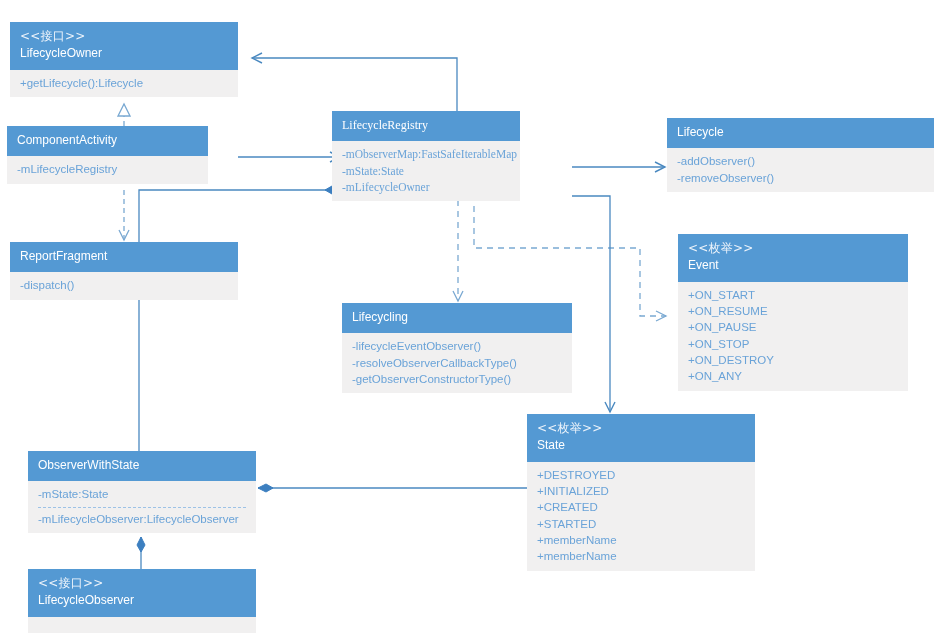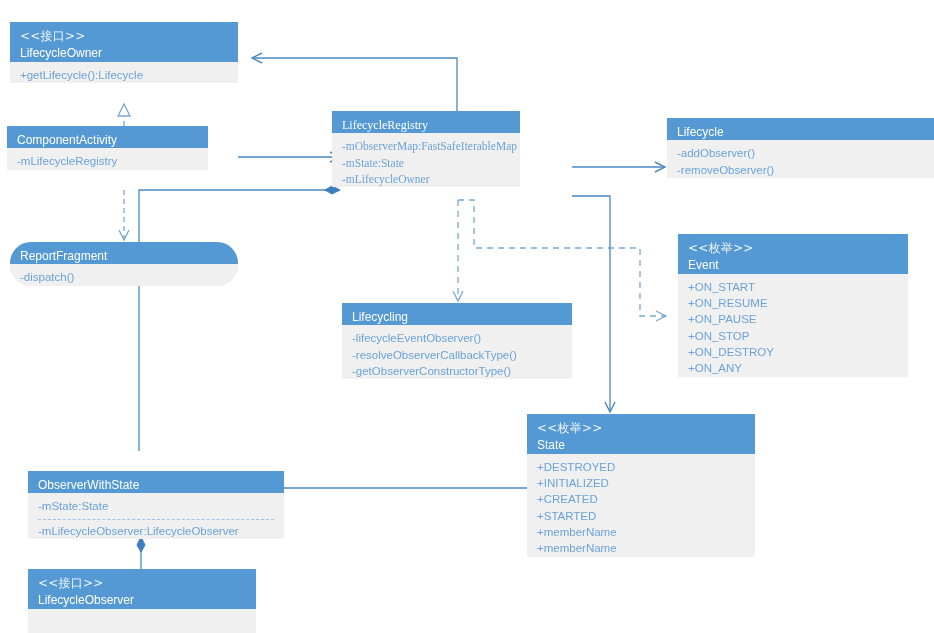--- a/index.html
+++ b/index.html
@@ -31,66 +31,66 @@
   .uml-class {
     position: absolute;
     box-sizing: border-box;
     background: #f1f0f0;
     overflow: hidden;
   }
   .uml-header {
     background: #5499d3;
     color: #ffffff;
     box-sizing: border-box;
-    padding: 7px 10px 0 10px;
+    padding: 7px 10px 8px 10px;
     line-height: 1.28;
   }
   .stereotype {
     font-size: 12px;
     color: #eef4fb;
     display: block;
     letter-spacing: 0.2px;
     font-family: "DejaVu Sans", "Liberation Sans", sans-serif;
   }
   .cls-name {
     font-size: 12px;
     color: #ffffff;
     display: block;
     margin-top: 2px;
   }
   .uml-header.single .cls-name {
     margin-top: 0;
   }
   .uml-body {
     box-sizing: border-box;
-    padding: 5px 10px 0 10px;
+    padding: 5px 10px 6px 10px;
     background: #f1f0f0;
   }
   .member {
     font-size: 11.5px;
     color: #6aa3d8;
     line-height: 1.42;
     white-space: nowrap;
   }
   .compartment-sep {
     border-top: 1px dashed #9dc2e6;
     margin: 4px 0 3px 0;
     height: 0;
   }
 
   
   #box-lifecycleowner   { left: 10px;  top: 22px;  width: 228px; }
   #box-componentactivity{ left: 7px;   top: 126px; width: 201px; }
-  #box-reportfragment   { left: 10px;  top: 242px; width: 228px; border-radius: 21px; }
+  #box-reportfragment   { left: 10px;  top: 242px; width: 228px; }
   #box-lifecycleregistry{ left: 332px; top: 111px; width: 188px; font-family: Liberation Serif, serif; }
   #box-lifecycle        { left: 667px; top: 118px; width: 268px; }
   #box-event            { left: 678px; top: 234px; width: 230px; }
   #box-lifecycling      { left: 342px; top: 303px; width: 230px; }
   #box-state            { left: 527px; top: 414px; width: 228px; }
-  #box-observerwithstate{ left: 28px;  top: 451px; width: 256px; margin-top: 20px; }
+  #box-observerwithstate{ left: 28px;  top: 451px; width: 228px; }
   #box-lifecycleobserver{ left: 28px;  top: 569px; width: 228px; height: 64px; }
 </style>
 </head>
 <body>
 
 <div id="canvas">
 
   <svg id="edges" viewBox="0 0 934 633" xmlns="http://www.w3.org/2000/svg">
     <defs>
       <marker id="openArrow" markerWidth="14" markerHeight="12" refX="12" refY="6" orient="auto" markerUnits="userSpaceOnUse">

